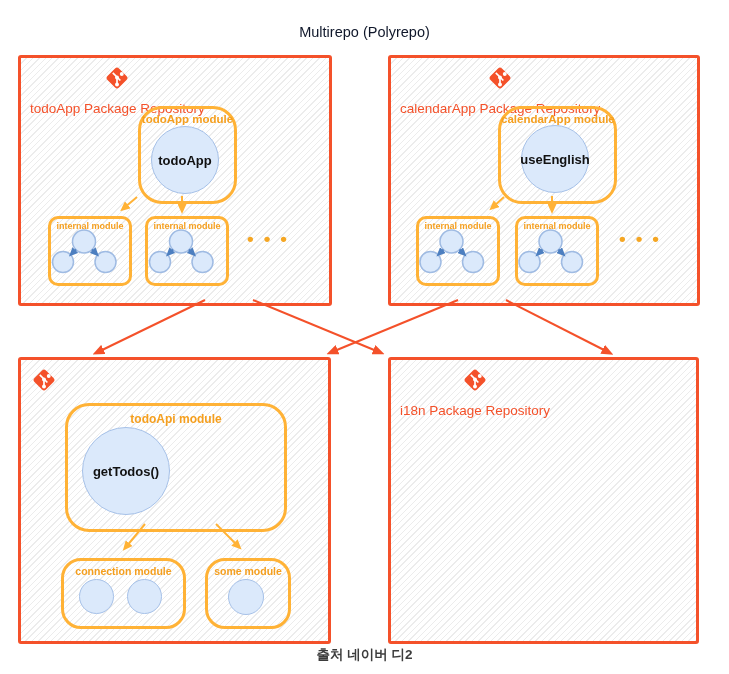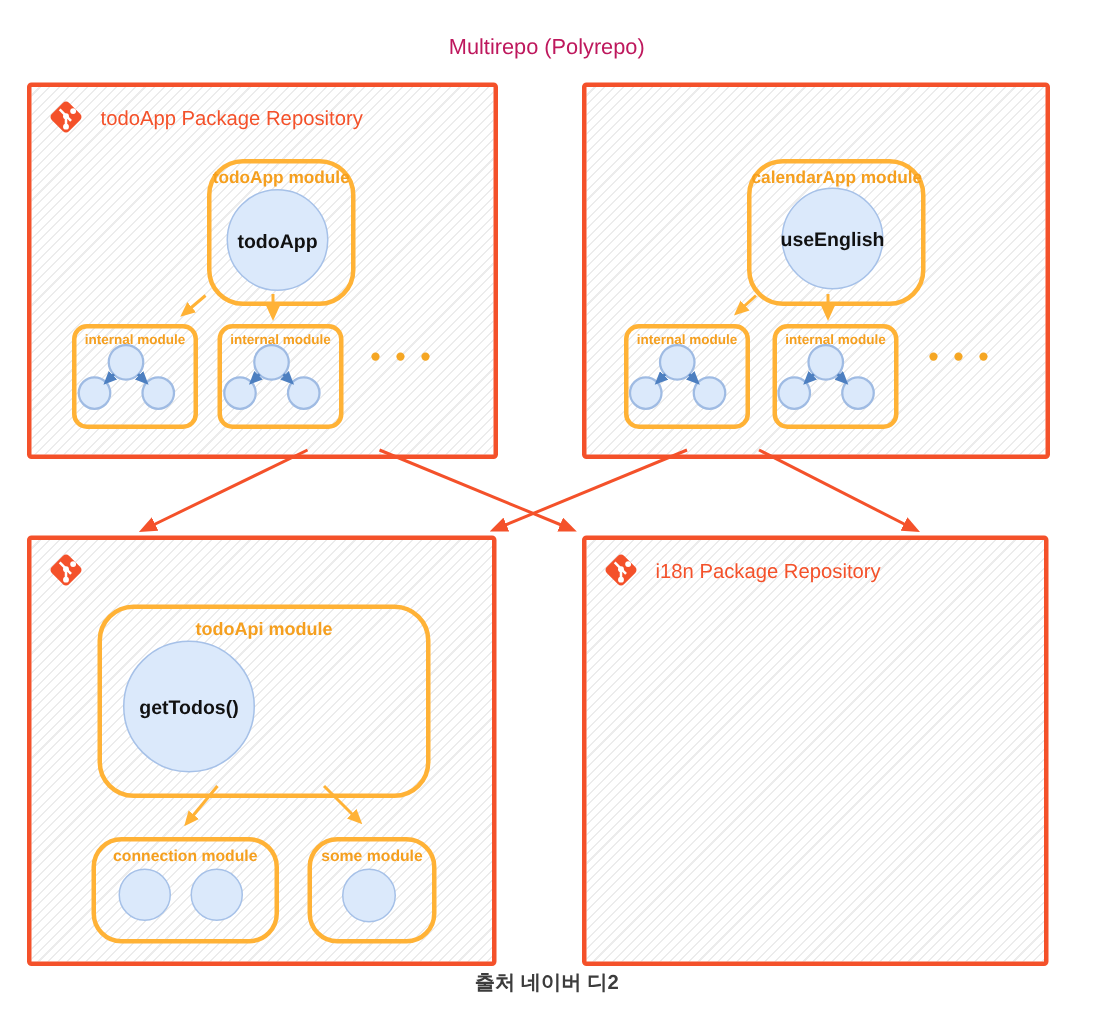--- a/index.html
+++ b/index.html
@@ -1,24 +1,24 @@
 <!DOCTYPE html>
 <html><head>
 <meta charset="utf-8">
 <style>
   html,body{margin:0;padding:0;background:#fff;}
   .canvas{position:relative;width:729px;height:674px;background:#ffffff;
           font-family:"Liberation Sans",sans-serif;overflow:hidden;}
   .title{position:absolute;top:24px;left:0;width:100%;text-align:center;
-         font-size:14.5px;color:#be185d;}
+         font-size:14.5px;color:#0f172a;}
   .caption{position:absolute;top:646px;left:0;width:100%;text-align:center;
            font-size:13.5px;color:#3c3c3c;font-weight:bold;}
   .repo{position:absolute;border:3px solid #f4512a;border-radius:3px;
         background:repeating-linear-gradient(135deg,#ffffff 0px,#ffffff 3.5px,#ececec 3.5px,#ececec 4.5px);}
-  .repo-header{position:absolute;left:9px;top:6px;display:flex;align-items:center;gap:9px;}
+  .repo-header{position:absolute;left:9px;top:6px;display:flex;align-items:center;gap:9px;flex-direction:column;}
   .repo-label{font-size:13.5px;color:#f4512a;white-space:nowrap;}
   .git-icon{width:28px;height:28px;display:block;}
   .module{position:absolute;border:3px solid #ffb236;border-radius:24px;}
   .module-label{font-size:11.5px;font-weight:bold;color:#f59f1e;text-align:center;
                 margin-top:4px;white-space:nowrap;}
   .module.wide .module-label{font-size:12px;margin-top:6px;}
   .node{position:absolute;border-radius:50%;background:#dbe9fb;border:1.5px solid #a6c1e8;
         display:flex;align-items:center;justify-content:center;
         font-weight:bold;font-size:13px;color:#111;white-space:nowrap;}
   .im{position:absolute;width:78px;height:64px;border:3px solid #ffb236;border-radius:10px;}
@@ -58,20 +58,31 @@
     <div class="im" style="left:27px;top:158px">
       <div class="im-label">internal module</div>
     </div>
     <div class="im" style="left:124px;top:158px">
       <div class="im-label">internal module</div>
     </div>
     <div class="dots" style="left:226px;top:174px">•••</div>
   </div>
 
   <div class="repo" style="left:388px;top:55px;width:306px;height:245px">
+    <div class="repo-header">
+      <svg class="git-icon" viewBox="0 0 100 100">
+        <rect x="21" y="21" width="58" height="58" rx="10" transform="rotate(45 50 50)" fill="#f4512a"></rect>
+        <line x1="35" y1="32" x2="62" y2="59" stroke="#fff" stroke-width="6"></line>
+        <line x1="50" y1="50" x2="50" y2="72" stroke="#fff" stroke-width="6"></line>
+        <circle cx="50" cy="73" r="7" fill="#fff"></circle>
+          <circle cx="50" cy="48" r="7" fill="#fff"></circle>
+          <circle cx="67" cy="36" r="7" fill="#fff"></circle>
+      </svg>
+      <span class="repo-label">calendarApp Package Repository</span>
+    </div>
     <div class="module" style="left:107px;top:48px;width:113px;height:92px">
       <div class="module-label">calendarApp module</div>
       <div class="node" style="left:20px;top:16px;width:66px;height:66px">
         <span>useEnglish</span>
       </div>
     </div>
     <div class="im" style="left:25px;top:158px">
       <div class="im-label">internal module</div>
     </div>
     <div class="im" style="left:124px;top:158px">

